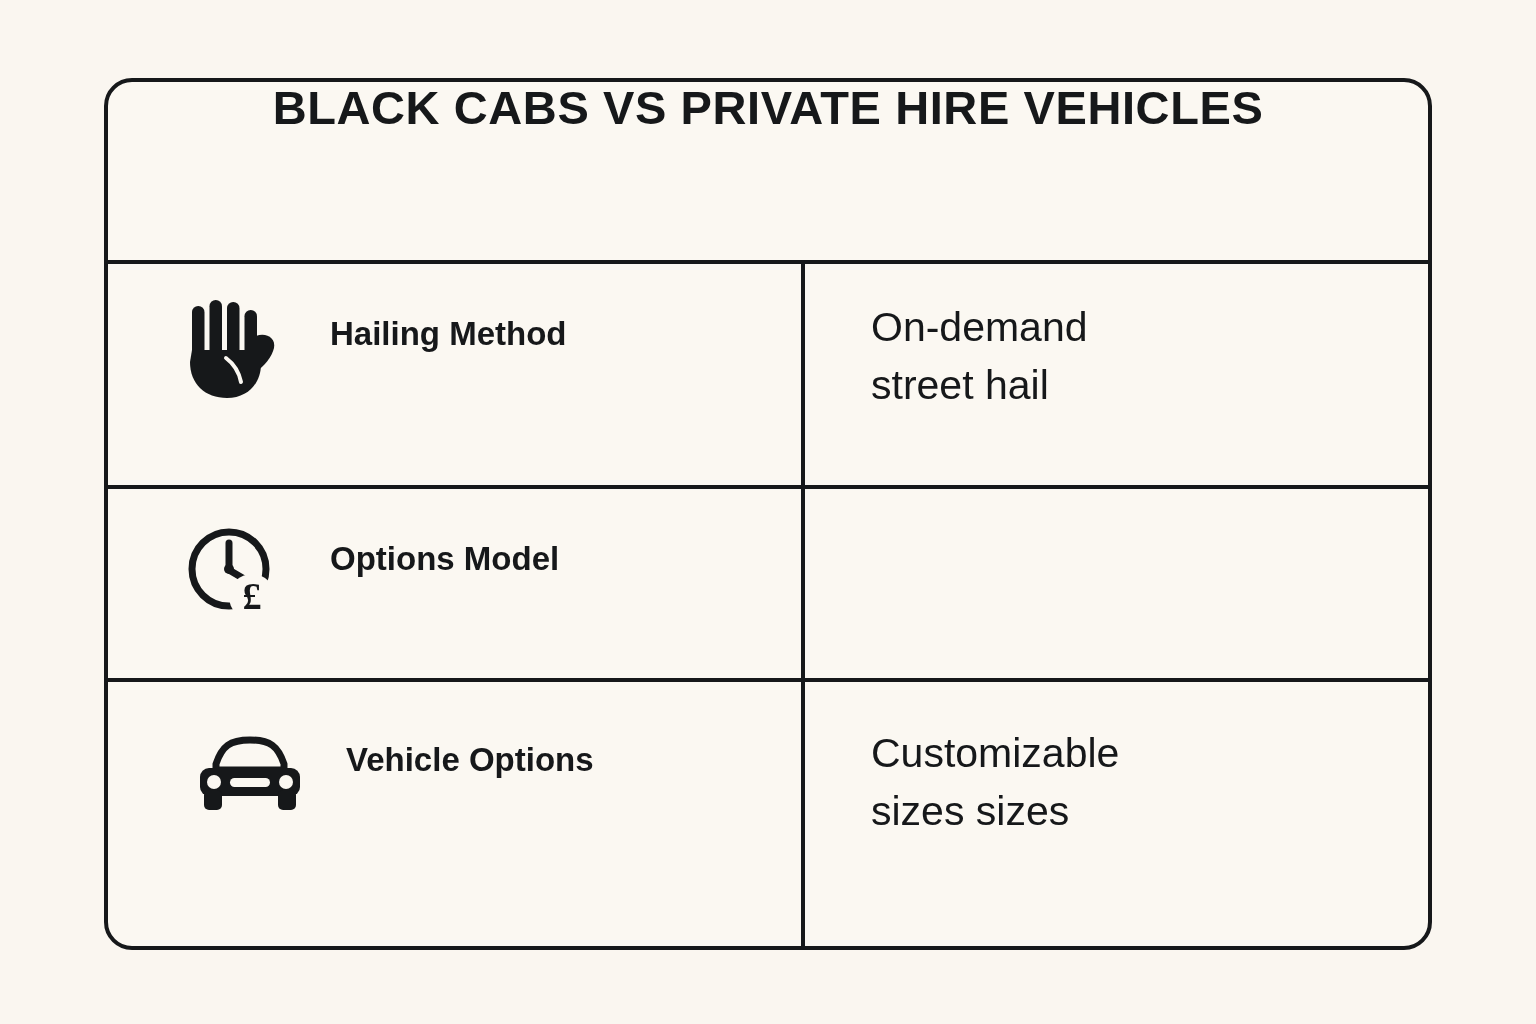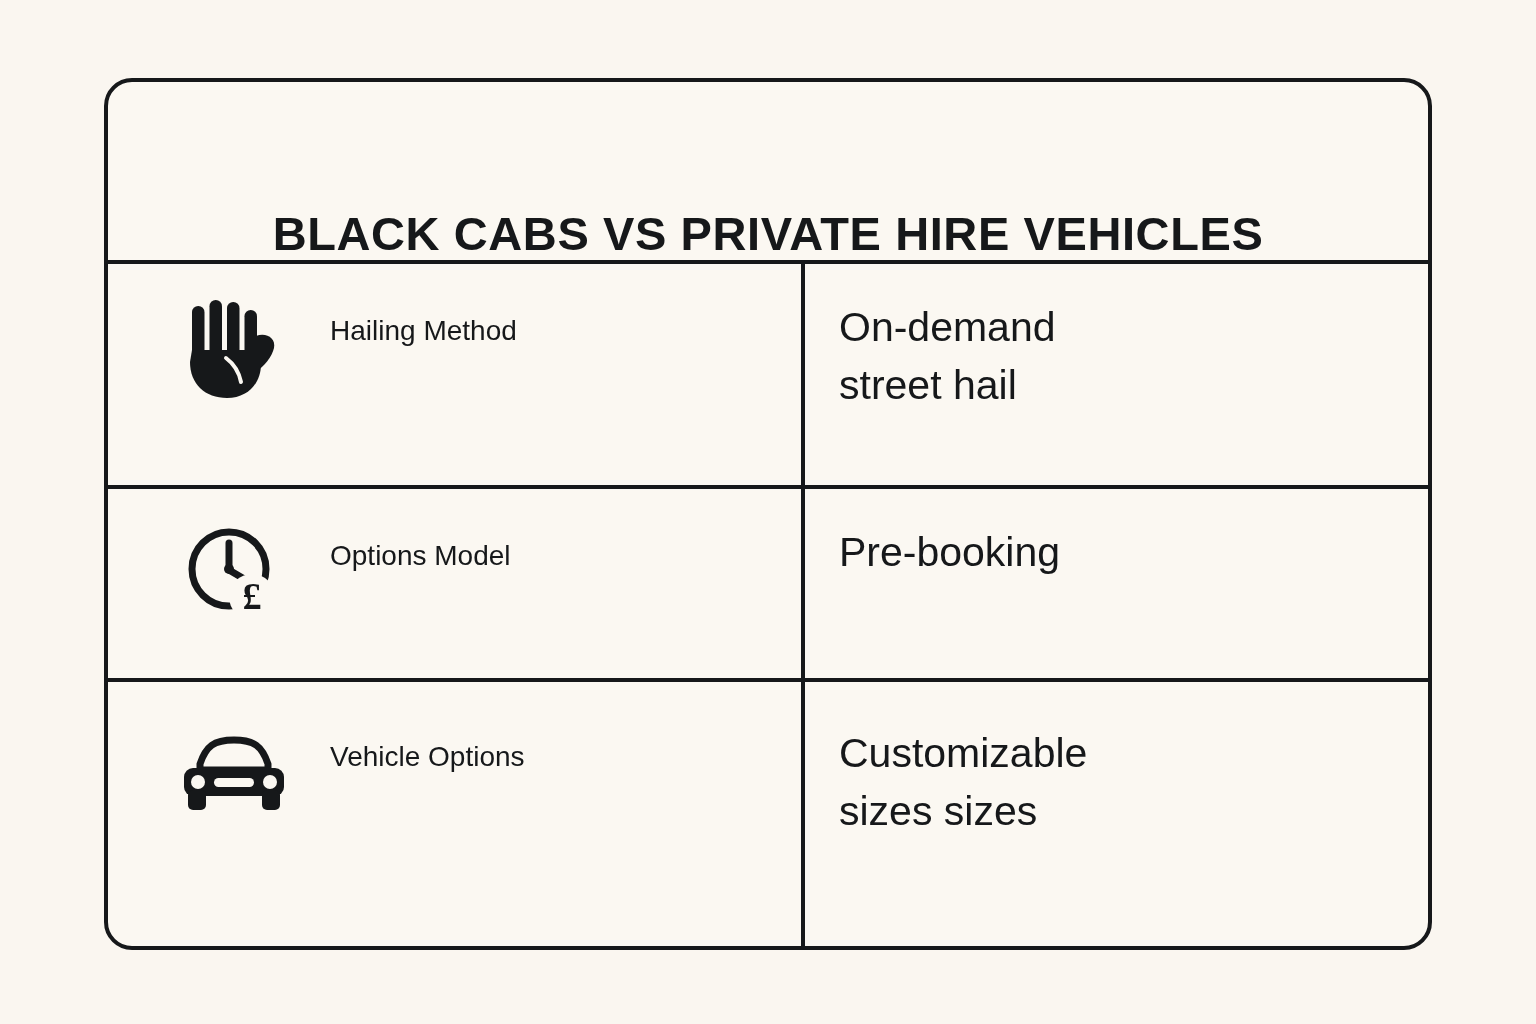--- a/index.html
+++ b/index.html
@@ -32,21 +32,21 @@
     overflow: hidden;
     display: flex;
     flex-direction: column;
   }
   .table-title {
     height: 182px;
     flex: none;
     box-sizing: border-box;
     border-bottom: 4px solid #16181a;
     display: flex;
-    align-items: flex-end;
+    align-items: flex-start;
     justify-content: center;
     text-align: center;
     padding: 0 24px;
   }
   .table-title span {
     font-size: 47px;
     font-weight: 700;
     letter-spacing: 0.6px;
     color: #16181a;
     line-height: 1.1;
@@ -74,45 +74,46 @@
     display: flex;
     align-items: center;
     gap: 44px;
     padding-left: 74px;
     padding-top: 0;
     height: 100%;
   }
   .row.r3 .cell-left-inner {
     align-items: flex-start;
     padding-top: 42px;
+    margin-left: 16px;
   }
   .row.r1 .cell-left-inner,
   .row.r2 .cell-left-inner {
     align-items: flex-start;
     padding-top: 34px;
   }
   .icon-box {
     width: 104px;
     height: 104px;
     flex: none;
     display: flex;
     align-items: center;
     justify-content: center;
   }
   .label {
-    font-size: 28px;
-    font-weight: 400;
+    font-size: 33px;
+    font-weight: 700;
     color: #16181a;
     line-height: 1.2;
     padding-top: 16px;
   }
   .cell-right {
     flex: 1 1 auto;
     box-sizing: border-box;
-    padding-left: 34px;
+    padding-left: 66px;
     padding-top: 34px;
   }
   .row.r3 .cell-right { padding-top: 42px; }
   .value {
     font-size: 41px;
     font-weight: 400;
     color: #16181a;
     line-height: 1.42;
     white-space: pre-line;
   }
@@ -161,23 +162,20 @@
               <circle cx="45" cy="44" r="37" fill="none" stroke="#16181a" stroke-width="7"></circle>
               <path d="M45 18 L45 45 L62 55" fill="none" stroke="#16181a" stroke-width="7" stroke-linecap="round"></path>
               <circle cx="45" cy="44" r="5" fill="#16181a"></circle>
               <circle cx="68" cy="72" r="23" fill="#fbf8f2"></circle>
               <text x="68" y="84" font-family="Liberation Serif, serif" font-size="38" font-weight="700" fill="#16181a" text-anchor="middle">£</text>
             </svg>
           </div>
           <div class="label">Options Model</div>
         </div>
       </div>
-      <div class="cell-right">
-        <div class="value">Pre-booking</div>
-      </div>
     </div>
 
     <div class="row r3">
       <div class="cell-left">
         <div class="cell-left-inner">
           <div class="icon-box">
             <svg width="104" height="84" viewBox="0 0 104 84" aria-hidden="true">
               <g fill="#16181a">
                 <path d="M18 30 C24 12 32 6 52 6 C72 6 80 12 86 30 L86 36 L18 36 Z" fill="none" stroke="#16181a" stroke-width="7" stroke-linejoin="round"></path>
                 <rect x="2" y="34" width="100" height="28" rx="9"></rect>

